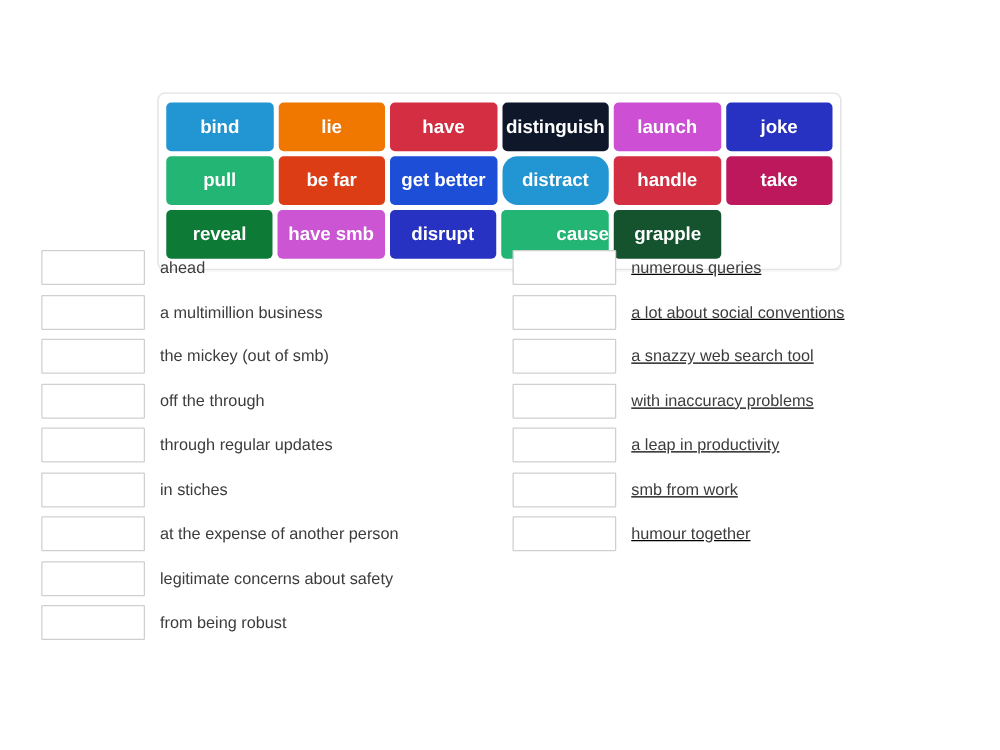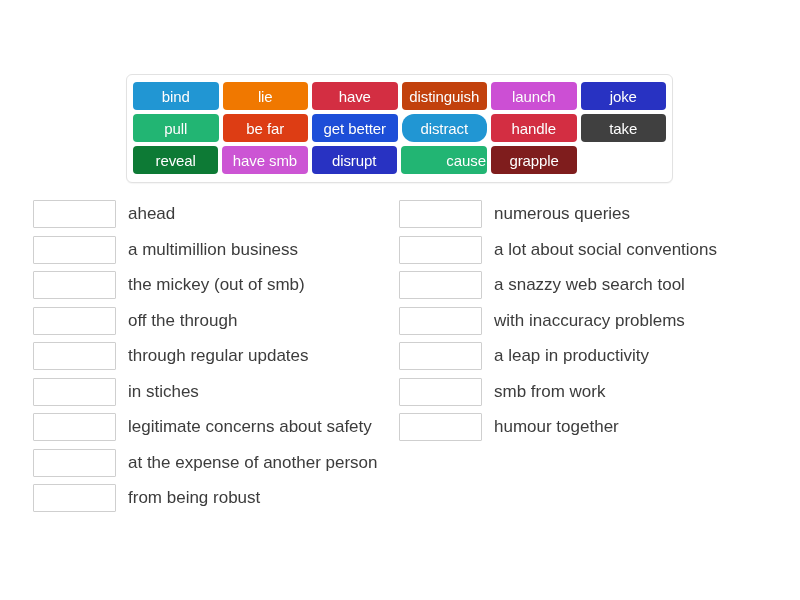--- a/index.html
+++ b/index.html
@@ -31,98 +31,98 @@
   .tile-row {
     display: flex;
     gap: 4px;
     margin-bottom: 4px;
   }
   .tile-row:last-child {
     margin-bottom: 0;
   }
   .tile {
     width: 88px;
-    height: 28px;
+    height: 39px;
     border-radius: 4px;
     display: flex;
     align-items: center;
     justify-content: center;
     color: #ffffff;
     font-size: 15px;
-    font-weight: normal;
+    font-weight: bold;
     letter-spacing: -0.1px;
     white-space: nowrap;
     box-sizing: border-box;
     cursor: move;
     user-select: none;
     text-shadow: 0 0 1px rgba(0,0,0,0.10);
   }
   .tile.empty {
     background: transparent;
     cursor: default;
   }
 
   
   .answer-col {
     position: absolute;
     top: 200px;
   }
   #answer-col-left  { left: 33px; }
-  #answer-col-right { left: 399px; }
+  #answer-col-right { left: 410px; text-decoration: underline; }
 
   .answer-row {
     display: flex;
     align-items: center;
     height: 28px;
     margin-bottom: 7.5px;
   }
   .drop-box {
     width: 83px;
     height: 28px;
     border: 1px solid #cfcfcf;
     background: #ffffff;
     box-sizing: border-box;
     flex: 0 0 auto;
     border-radius: 1px;
     cursor: pointer;
   }
   .answer-label {
     margin-left: 12px;
-    font-size: 17px;
+    font-size: 13px;
     color: #3c3c3c;
     white-space: nowrap;
     line-height: 28px;
   }
 </style>
 </head>
 <body>
 
 <div id="word-bank">
     <div class="tile-row">
       <div class="tile" style="background: rgb(33, 150, 211);">bind</div>
       <div class="tile" style="background: rgb(240, 120, 0);">lie</div>
       <div class="tile" style="background: rgb(211, 46, 66);">have</div>
-      <div class="tile" style="background: #c2410c;">distinguish</div>
+      <div class="tile" style="background: #0f172a;">distinguish</div>
       <div class="tile" style="background: rgb(204, 79, 212);">launch</div>
       <div class="tile" style="background: rgb(40, 50, 194);">joke</div>
     </div>
     <div class="tile-row">
       <div class="tile" style="background: rgb(34, 181, 115);">pull</div>
       <div class="tile" style="background: rgb(221, 61, 20);">be far</div>
       <div class="tile" style="background: #1d4ed8;">get better</div>
       <div class="tile" style="background: rgb(33, 150, 211); border-radius: 12px;">distract</div>
       <div class="tile" style="background: rgb(211, 46, 66);">handle</div>
-      <div class="tile" style="background: #404040;">take</div>
+      <div class="tile" style="background: #be185d;">take</div>
     </div>
     <div class="tile-row">
       <div class="tile" style="background: rgb(13, 122, 53);">reveal</div>
       <div class="tile" style="background: rgb(204, 85, 212);">have smb</div>
       <div class="tile" style="background: rgb(40, 50, 194);">disrupt</div>
       <div class="tile" style="background: rgb(34, 181, 115); padding-left: 44px;">cause</div>
-      <div class="tile" style="background: #7f1d1d;">grapple</div>
+      <div class="tile" style="background: #14532d;">grapple</div>
       <div class="tile empty"></div>
     </div>
   </div>
 
 <div class="answer-col" id="answer-col-left">
     <div class="answer-row">
       <div class="drop-box"></div>
       <div class="answer-label">ahead</div>
     </div>
     <div class="answer-row">
@@ -140,25 +140,25 @@
     <div class="answer-row">
       <div class="drop-box"></div>
       <div class="answer-label">through regular updates</div>
     </div>
     <div class="answer-row">
       <div class="drop-box"></div>
       <div class="answer-label">in stiches</div>
     </div>
     <div class="answer-row">
       <div class="drop-box"></div>
-      <div class="answer-label">legitimate concerns about safety</div>
+      <div class="answer-label">at the expense of another person</div>
     </div>
     <div class="answer-row">
       <div class="drop-box"></div>
-      <div class="answer-label">at the expense of another person</div>
+      <div class="answer-label">legitimate concerns about safety</div>
     </div>
     <div class="answer-row">
       <div class="drop-box"></div>
       <div class="answer-label">from being robust</div>
     </div>
   </div>
 <div class="answer-col" id="answer-col-right">
     <div class="answer-row">
       <div class="drop-box"></div>
       <div class="answer-label">numerous queries</div>

